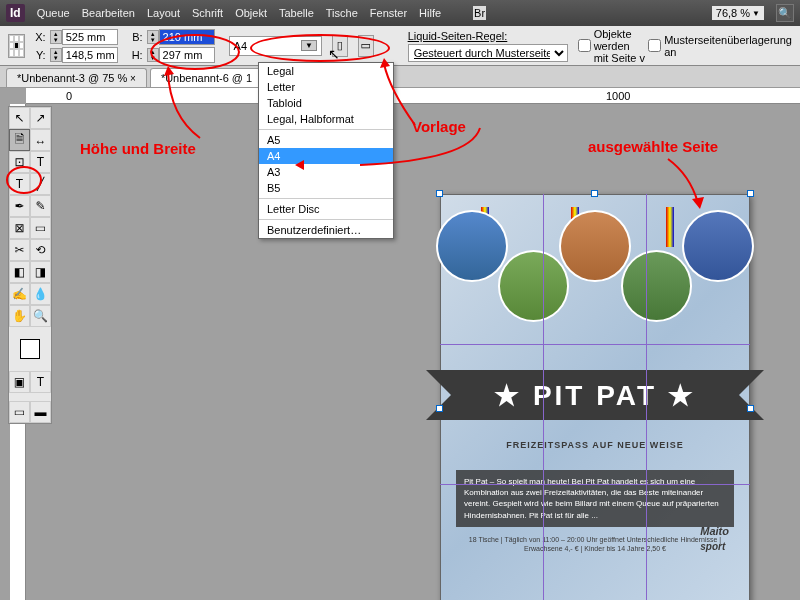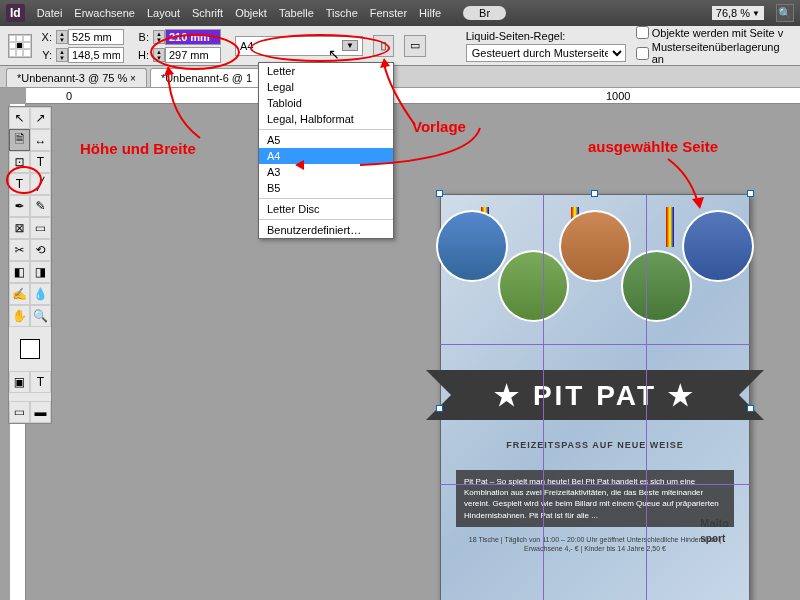--- a/index.html
+++ b/index.html
@@ -13,27 +13,27 @@
 .controlbar{background:#e8e8e8;height:40px;border-bottom:1px solid #888;display:flex;align-items:center;padding:4px 8px;gap:10px;}
 .refpoint{width:24px;height:24px;background:#fff;border:1px solid #999;display:grid;grid-template-columns:repeat(3,1fr);grid-template-rows:repeat(3,1fr);}
 .refpoint div{border:1px solid #ccc;}
 .refpoint div.sel{background:#000;}
 .coordgrp{display:grid;grid-template-columns:auto auto auto;gap:2px 4px;align-items:center;}
 .coordgrp label{text-align:right;}
 .spinput{display:flex;align-items:center;}
 .spinput .arrows{display:flex;flex-direction:column;background:#d0d0d0;border:1px solid #999;}
 .spinput .arrows span{font-size:6px;line-height:6px;padding:0 2px;cursor:pointer;}
 .spinput input{width:56px;border:1px solid #999;padding:1px 3px;background:#fff;}
-.spinput input.hl{background:#6d28d9;color:#fff;font-weight:bold;}
+.spinput input.hl{background:#1d4ed8;color:#fff;}
 .preset-sel{width:130px;height:20px;border:1px solid #999;background:#fff;display:flex;align-items:center;justify-content:space-between;padding:0 4px;}
 .preset-sel .dd{background:#d0d0d0;border:1px solid #888;padding:0 3px;font-size:8px;}
 .iconbtn{width:22px;height:22px;border:1px solid #999;background:#e0e0e0;display:flex;align-items:center;justify-content:center;font-size:11px;}
-.liquid{display:flex;flex-direction:column;gap:2px;}
+.liquid{display:flex;flex-direction:column;gap:2px;text-decoration:underline;}
 .liquid select{width:160px;border:1px solid #999;background:#fff;padding:1px;}
-.checks{display:flex;flex-direction:column;gap:2px;font-size:10px;}
+.checks{display:flex;flex-direction:row;gap:2px;font-size:10px;}
 .checks label{display:flex;align-items:center;gap:3px;}
 .tabs{background:#d0d0d0;height:22px;display:flex;align-items:flex-end;padding:0 6px;border-bottom:1px solid #999;}
 .tab{background:#e8e8e8;border:1px solid #999;border-bottom:none;padding:3px 10px;border-radius:3px 3px 0 0;margin-right:3px;font-size:10px;}
 .tab.act{background:#fff;}
 .workspace{position:absolute;top:88px;left:0;right:0;bottom:0;background:#a0a0a0;}
 .ruler-h{position:absolute;top:0;left:26px;right:0;height:16px;background:#fff;border-bottom:1px solid #888;font-size:8px;}
 .ruler-h span{position:absolute;top:2px;}
 .ruler-v{position:absolute;top:16px;left:10px;width:16px;bottom:0;background:#fff;border-right:1px solid #888;}
 .toolbox{position:absolute;top:18px;left:8px;width:44px;background:#e8e8e8;border:1px solid #888;z-index:10;}
 .toolbox .row{display:flex;}
@@ -61,21 +61,21 @@
 .ribbon.r2{left:130px;background:linear-gradient(90deg,#d00,#ff0,#00d);}
 .ribbon.r3{left:225px;background:linear-gradient(90deg,#d00,#ff0,#00d);}
 .banner{position:absolute;top:175px;left:10px;right:10px;height:50px;background:#3a3a3a;display:flex;align-items:center;justify-content:center;}
 .banner::before,.banner::after{content:'';position:absolute;width:0;height:0;border:25px solid #3a3a3a;top:0;}
 .banner::before{left:-25px;border-left-color:transparent;}
 .banner::after{right:-25px;border-right-color:transparent;}
 .banner span{color:#fff;font-size:28px;font-weight:bold;letter-spacing:3px;font-family:Arial;}
 .subhead{position:absolute;top:245px;left:0;right:0;text-align:center;color:#3a3a3a;font-size:9px;font-weight:bold;letter-spacing:1px;}
 .body1{position:absolute;top:275px;left:15px;right:15px;background:rgba(58,58,58,0.85);color:#fff;padding:6px 8px;font-size:8px;line-height:1.4;}
 .body2{position:absolute;top:340px;left:15px;right:15px;color:#3a3a3a;font-size:7px;line-height:1.3;text-align:center;}
-.logo2{position:absolute;top:320px;right:20px;color:#d00;font-weight:bold;font-size:13px;}
+.logo2{position:absolute;top:328px;right:20px;color:#d00;font-style:italic;font-weight:bold;font-size:13px;}
 .logo2 span{color:#3a3a3a;}
 .selhandles{position:absolute;top:90px;left:400px;width:310px;height:430px;pointer-events:none;}
 .selhandles .h{position:absolute;width:7px;height:7px;background:#fff;border:1px solid #0066cc;}
 .selhandles .h.tl{top:-4px;left:-4px;}.selhandles .h.tm{top:-4px;left:50%;margin-left:-4px;}.selhandles .h.tr{top:-4px;right:-4px;}
 .selhandles .h.ml{top:50%;left:-4px;margin-top:-4px;}.selhandles .h.mr{top:50%;right:-4px;margin-top:-4px;}
 .guides{position:absolute;top:90px;left:400px;width:310px;height:430px;pointer-events:none;}
 .guides .gv{position:absolute;top:0;bottom:0;width:1px;background:#8866cc;}
 .guides .gh{position:absolute;left:0;right:0;height:1px;background:#8866cc;}
 .gv.g1{left:103px;}.gv.g2{left:206px;}
 .gh.g1{top:150px;}.gh.g2{top:290px;}
@@ -83,30 +83,30 @@
 .circle-mark{position:absolute;border:2px solid #e00;border-radius:50%;z-index:25;pointer-events:none;}
 .arrow{position:absolute;z-index:25;pointer-events:none;}
 .arrow svg{overflow:visible;}
 .cursor{position:absolute;z-index:26;font-size:14px;color:#000;}
 </style>
 </head>
 <body>
 
 <div class="menubar">
   <span class="logo">Id</span>
-  <span>Datei</span>
-  <span>Erwachsene</span>
+  <span>Queue</span>
+  <span>Bearbeiten</span>
   <span>Layout</span>
   <span>Schrift</span>
   <span>Objekt</span>
   <span>Tabelle</span>
   <span>Tische</span>
   <span>Fenster</span>
   <span>Hilfe</span>
-  <span style="margin-left:10px;background:#ddd;color:#000;padding:1px 16px;border-radius:7px;">Br</span>
+  <span style="margin-left:20px;background:#ddd;color:#000;padding:1px 1px;">Br</span>
   <div class="zoom">
       <span>76,8 %</span>
       <span class="tri">▼</span>
     </div>
   <div class="srch">🔍</div>
 </div>
 
 <div class="controlbar">
   <div class="refpoint">
     <div></div>
@@ -282,22 +282,22 @@
         <div class="h tm"></div>
         <div class="h tr"></div>
       <div class="h ml"></div>
         <div class="h mr"></div>
 
     </div>
   </div>
 </div>
 
 <div class="dropdown">
+  <div class="item">Legal</div>
   <div class="item">Letter</div>
-  <div class="item">Legal</div>
   <div class="item">Tabloid</div>
   <div class="item">Legal, Halbformat</div>
   <div class="div"></div>
   <div class="item">A5</div>
   <div class="item hl">A4</div>
   <div class="item">A3</div>
   <div class="item">B5</div>
   <div class="div"></div>
   <div class="item">Letter Disc</div>
   <div class="div"></div>

